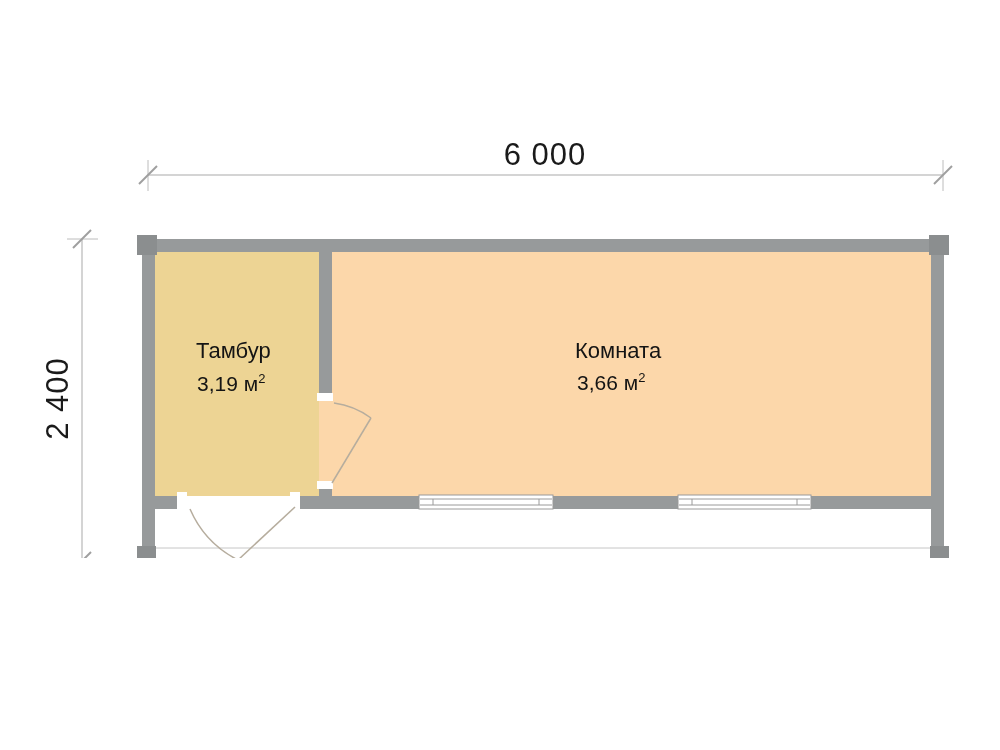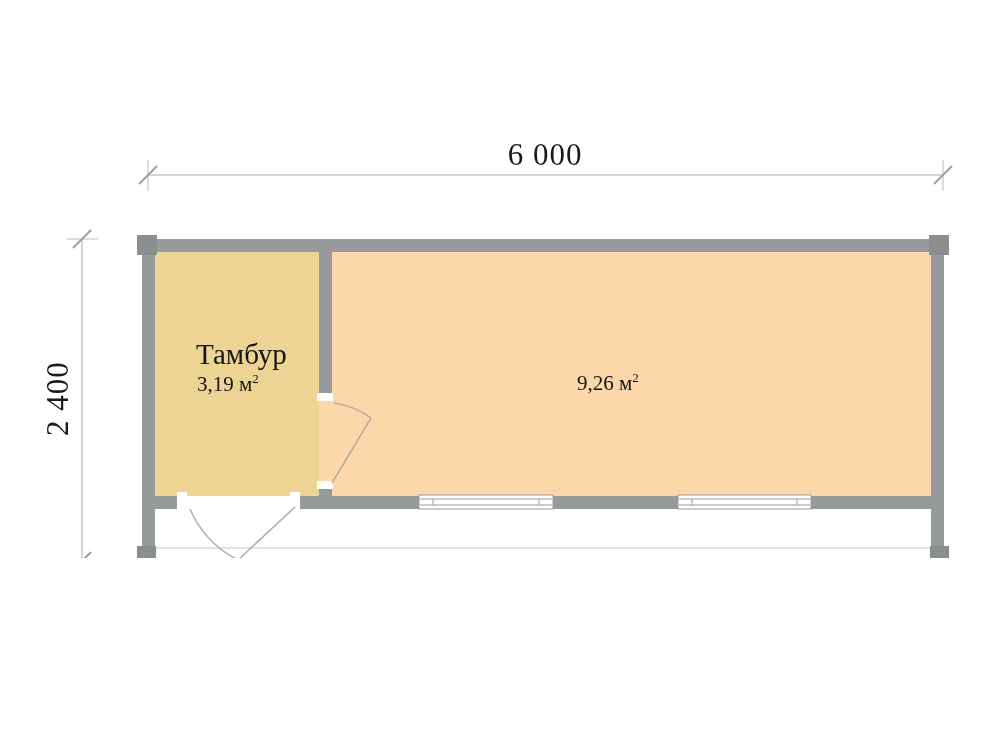--- a/index.html
+++ b/index.html
@@ -1,27 +1,27 @@
 <!DOCTYPE html>
 <html><head>
 <meta charset="utf-8">
 <style>
   html,body{margin:0;padding:0;background:#ffffff;}
   .canvas{
     position:relative;width:1000px;height:558px;background:#ffffff;overflow:hidden;
-    font-family:Liberation Serif, serif;color:#141414;
+    font-family:Liberation Sans, sans-serif;color:#141414;
   }
   .wall{position:absolute;background:#979a9b;z-index:2;}
   .jamb{position:absolute;background:#ffffff;z-index:3;}
   .post{position:absolute;background:#8b8e8f;z-index:4;}
   .room{position:absolute;z-index:1;}
   .linework{position:absolute;left:0;top:0;z-index:5;pointer-events:none;}
   .label{position:absolute;z-index:6;line-height:1;white-space:nowrap;}
   .dim-label{font-size:31px;letter-spacing:1px;color:#1a1a1a;text-align:center;}
-  .room-name{font-size:29px;color:#141414;}
+  .room-name{font-size:22px;color:#141414;}
   .room-area{font-size:21px;color:#141414;}
   .room-area sup{font-size:13px;}
   .rot90{transform:rotate(-90deg);transform-origin:center center;}
 </style>
 </head>
 <body>
 
 <div class="canvas">
 
   <div class="room" style="left: 155px; top: 252px; width: 164px; height: 244px; background-color: rgb(237, 212, 148);"></div>
@@ -102,17 +102,18 @@
 
   <div class="label dim-label" style="left:395px;top:139px;width:300px;">6 000</div>
 
   <div class="label dim-label rot90" style="left:-93px;top:383px;width:300px;">2 400</div>
 
   <div class="label room-name" style="left:196px;top:340px;">Тамбур</div>
   <div class="label room-area" style="left:197px;top:372px;">
     <span>3,19 м</span><sup>2</sup>
   </div>
 
+  <div class="label room-name" style="left:575px;top:340px;">Комната</div>
   <div class="label room-area" style="left:577px;top:371px;">
-    <span>9,26 м</span><sup>2</sup>
+    <span>3,66 м</span><sup>2</sup>
   </div>
 
 </div>
 
 </body></html>

